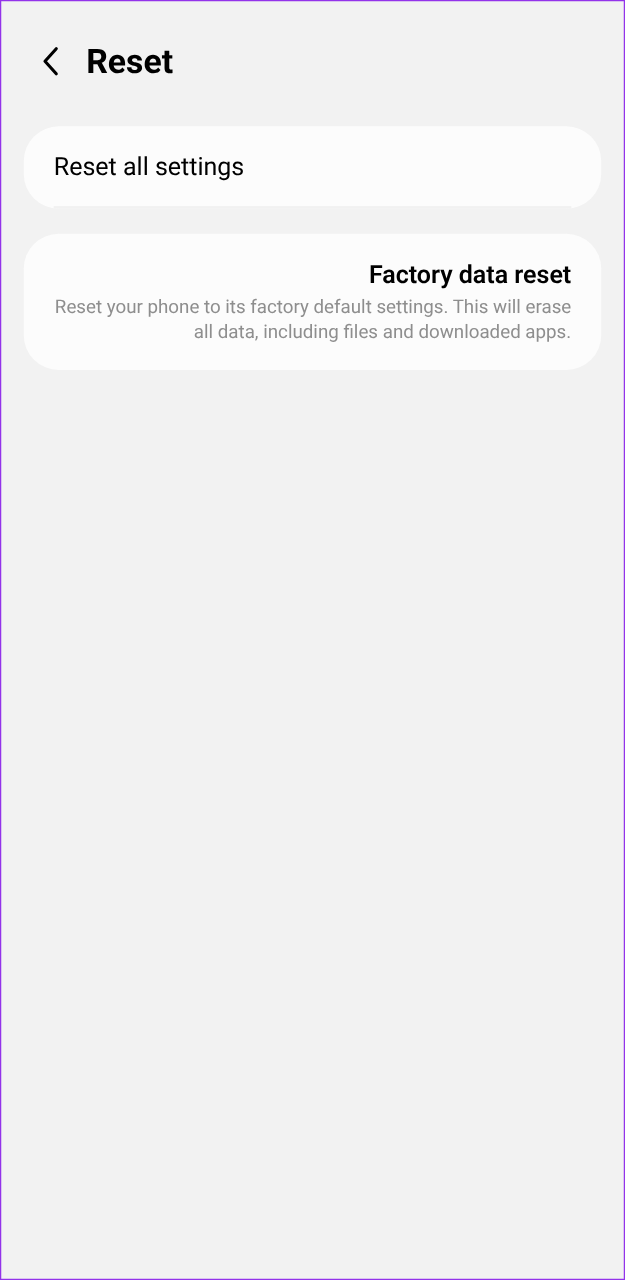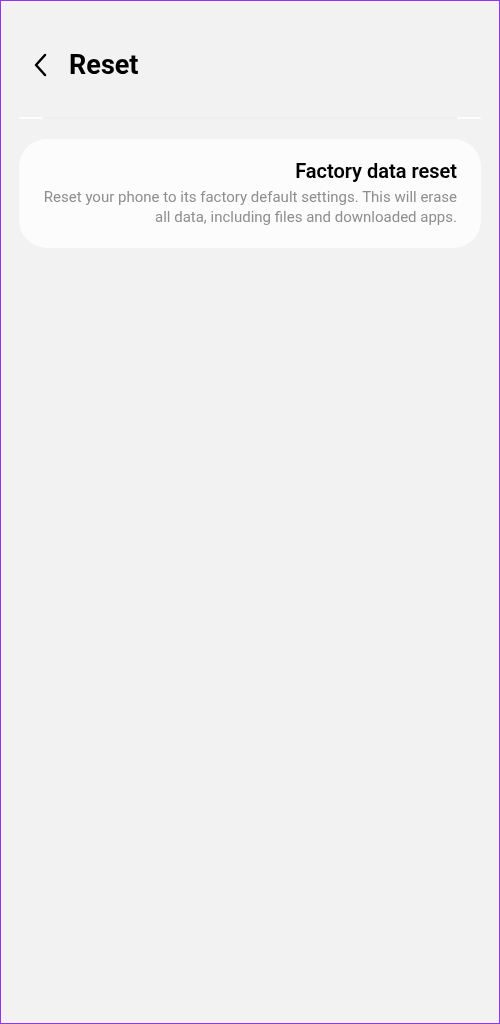--- a/index.html
+++ b/index.html
@@ -13,21 +13,21 @@
       height: 1024px;
       background: #f2f2f2;
       font-family: -apple-system, BlinkMacSystemFont, "Segoe UI", Roboto, sans-serif;
       border: 1px solid #9333ea;
       position: relative;
     }
     
     .header {
       display: flex;
       align-items: center;
-      padding: 48px 28px 28px 28px;
+      padding: 32px 28px 28px 28px;
       gap: 18px;
     }
     
     .back-icon {
       width: 22px;
       height: 22px;
       display: flex;
       align-items: center;
       justify-content: center;
       cursor: pointer;
@@ -106,20 +106,23 @@
 <div class="header">
   <div class="back-icon">
     <svg viewBox="0 0 14 24" fill="none" xmlns="http://www.w3.org/2000/svg">
       <path d="M12 2 L3 12 L12 22" stroke="#000" stroke-width="2.5" stroke-linecap="round" stroke-linejoin="round"></path>
     </svg>
   </div>
   <h1 class="page-title">Reset</h1>
 </div>
 
 <div class="card">
+  <div class="menu-item">
+    <div class="menu-item-title">Reset all settings</div>
+  </div>
   <div class="divider"></div>
   <div class="divider"></div>
 </div>
 
 <div class="card card2">
   <div class="menu-item">
     <div class="menu-item-title factory-title">Factory data reset</div>
     <div class="menu-item-description">Reset your phone to its factory default settings. This will erase all data, including files and downloaded apps.</div>
   </div>
 </div>

